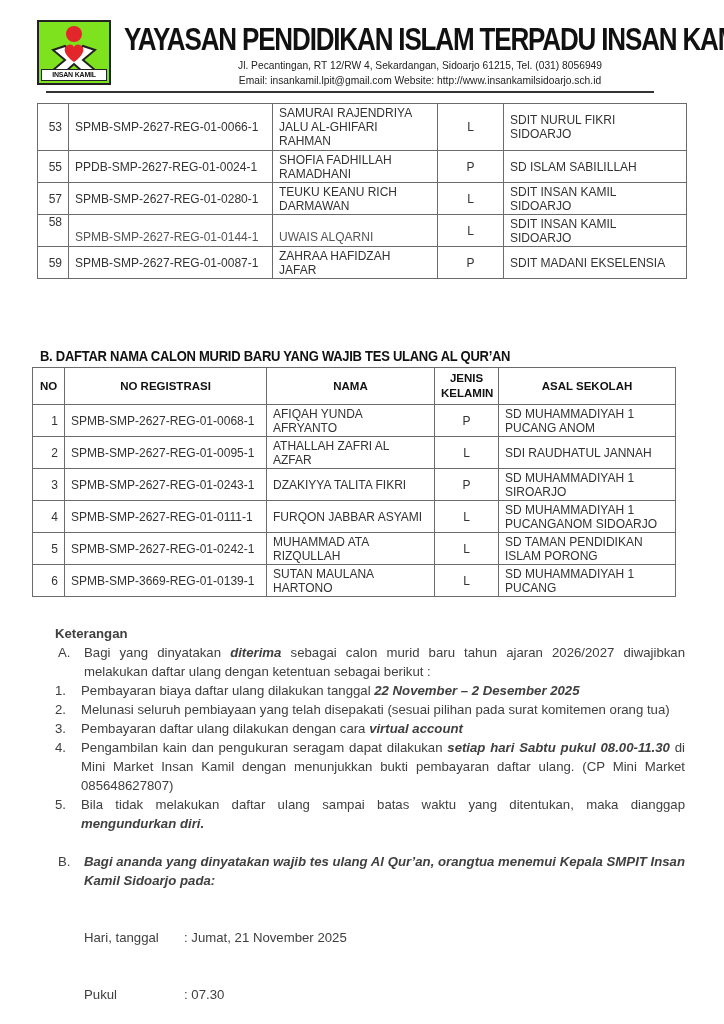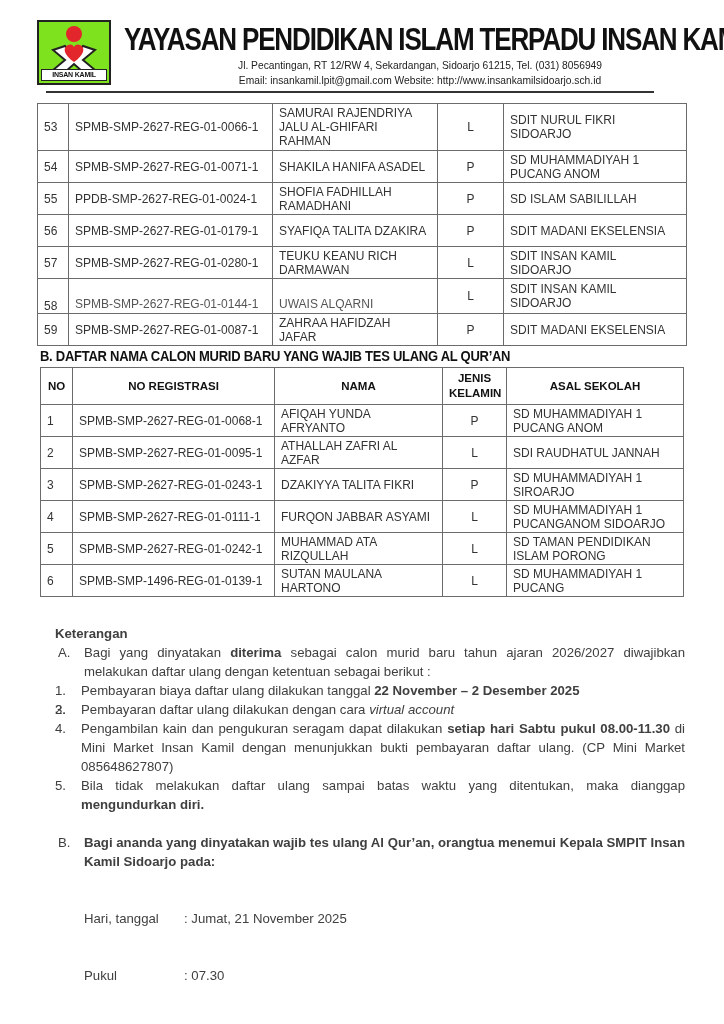--- a/index.html
+++ b/index.html
@@ -17,43 +17,43 @@
   .org-addr, .org-contact { position: absolute; left: 140px; width: 560px; text-align: center; font-size: 11.4px; color: #222; white-space: nowrap;
     transform: scaleX(0.9); transform-origin: center top; }
   .org-addr { top: 59px; }
   .org-contact { top: 74px; }
   .header-rule { position: absolute; left: 46px; top: 91px; width: 608px; height: 2px; background: #333; }
 
   
   table { position: absolute; border-collapse: collapse; font-size: 12px; color: #333; table-layout: fixed; }
   td, th { border: 1px solid #6b6b6b; padding: 0 6px; vertical-align: middle; line-height: 14px; }
   td.c { text-align: center; }
-  td.no { text-align: left; }
+  td.no { text-align: right; }
   .table-a { left: 37px; top: 103px; width: 649px; }
   .table-a tr.rh3 td { height: 47px; }
   .table-a tr.rh2 td { height: 32px; }
   .table-a td.dropped { vertical-align: bottom; padding-bottom: 2px; color: #555; margin-left: 25px; }
-  .table-a td.no-top { vertical-align: top; padding-top: 20px; }
+  .table-a td.no-top { vertical-align: top; padding-top: 0; }
 
   .section-b-title { position: absolute; left: 40px; top: 348px; font-size: 14px; font-weight: bold; color: #111; letter-spacing: -0.3px;
     transform: scaleX(0.93); transform-origin: left top; white-space: nowrap; }
 
-  .table-b { left: 40px; top: 367px; width: 643px; }
+  .table-b { left: 32px; top: 367px; width: 643px; }
   .table-b th { font-size: 11.5px; font-weight: bold; color: #111; text-align: center; height: 37px; line-height: 15px; }
   .table-b tr.rh2 td { height: 32px; }
 
   
   .notes { position: absolute; left: 55px; top: 624px; width: 630px; font-size: 13.2px; color: #404040; line-height: 19px; }
   .notes-title { font-weight: bold; }
   .item { position: relative; padding-left: 26px; text-align: justify; }
   .item .mark { position: absolute; left: 0; top: 0; width: 22px; }
   .item-a { padding-left: 26px; margin-left: 3px; }
   .item-n { margin-left: 0px; padding-left: 26px; }
-  b { font-weight: bold; }
-  i { font-style: italic; }
+  b { font-weight: bold; font-style: italic; }
+  i { font-style: italic; font-weight: bold; }
   .gap { height: 19px; }
   .kv { position: relative; padding-left: 26px; }
   .kv .k { display: inline-block; width: 100px; margin-top: 38px; }
 </style>
 </head>
 <body>
 
 <div class="letterhead">
   <div class="logo">
     <svg width="70" height="61" viewBox="0 0 70 61">
@@ -79,39 +79,25 @@
     </colgroup>
   <tbody>
     <tr class="rh3">
       <td class="no">53</td>
       <td>SPMB-SMP-2627-REG-01-0066-1</td>
       <td>SAMURAI RAJENDRIYA JALU AL-GHIFARI RAHMAN</td>
       <td class="c">L</td>
       <td>SDIT NURUL FIKRI SIDOARJO</td>
     </tr>
     <tr class="rh2">
-      <td class="no">54</td>
-      <td>SPMB-SMP-2627-REG-01-0071-1</td>
-      <td>SHAKILA HANIFA ASADEL</td>
-      <td class="c">P</td>
-      <td>SD MUHAMMADIYAH 1 PUCANG ANOM</td>
-    </tr>
-    <tr class="rh2">
       <td class="no">55</td>
       <td>PPDB-SMP-2627-REG-01-0024-1</td>
       <td>SHOFIA FADHILLAH RAMADHANI</td>
       <td class="c">P</td>
       <td>SD ISLAM SABILILLAH</td>
-    </tr>
-    <tr class="rh2">
-      <td class="no">56</td>
-      <td>SPMB-SMP-2627-REG-01-0179-1</td>
-      <td>SYAFIQA TALITA DZAKIRA</td>
-      <td class="c">P</td>
-      <td>SDIT MADANI EKSELENSIA</td>
     </tr>
     <tr class="rh2">
       <td class="no">57</td>
       <td>SPMB-SMP-2627-REG-01-0280-1</td>
       <td>TEUKU KEANU RICH DARMAWAN</td>
       <td class="c">L</td>
       <td>SDIT INSAN KAMIL SIDOARJO</td>
     </tr>
     <tr class="rh2">
       <td class="no no-top">58</td>
@@ -183,21 +169,21 @@
     </tr>
     <tr class="rh2">
       <td class="no">5</td>
       <td>SPMB-SMP-2627-REG-01-0242-1</td>
       <td>MUHAMMAD ATA RIZQULLAH</td>
       <td class="c">L</td>
       <td>SD TAMAN PENDIDIKAN ISLAM PORONG</td>
     </tr>
     <tr class="rh2">
       <td class="no">6</td>
-      <td>SPMB-SMP-1496-REG-01-0139-1</td>
+      <td>SPMB-SMP-3669-REG-01-0139-1</td>
       <td>SUTAN MAULANA HARTONO</td>
       <td class="c">L</td>
       <td>SD MUHAMMADIYAH 1 PUCANG</td>
     </tr>
   </tbody>
 </table>
 
 <div class="notes">
   <div class="notes-title">Keterangan</div>
 
@@ -206,20 +192,21 @@
     <span>Bagi yang dinyatakan </span><b>diterima</b><span> sebagai calon murid baru tahun ajaran 2026/2027 diwajibkan melakukan daftar ulang dengan ketentuan sebagai berikut :</span>
   </div>
 
   <div class="item item-n">
     <span class="mark">1.</span>
     <span>Pembayaran biaya daftar ulang dilakukan tanggal </span><b>22 November – 2 Desember 2025</b>
   </div>
 
   <div class="item item-n">
     <span class="mark">2.</span>
+    <span>Melunasi seluruh pembiayaan yang telah disepakati (sesuai pilihan pada surat komitemen orang tua)</span>
   </div>
 
   <div class="item item-n">
     <span class="mark">3.</span>
     <span>Pembayaran daftar ulang dilakukan dengan cara </span><i>virtual account</i>
   </div>
 
   <div class="item item-n">
     <span class="mark">4.</span>
     <span>Pengambilan kain dan pengukuran seragam dapat dilakukan </span><b>setiap hari Sabtu pukul 08.00-11.30</b><span> di Mini Market Insan Kamil dengan menunjukkan bukti pembayaran daftar ulang. (CP Mini Market 085648627807)</span>

